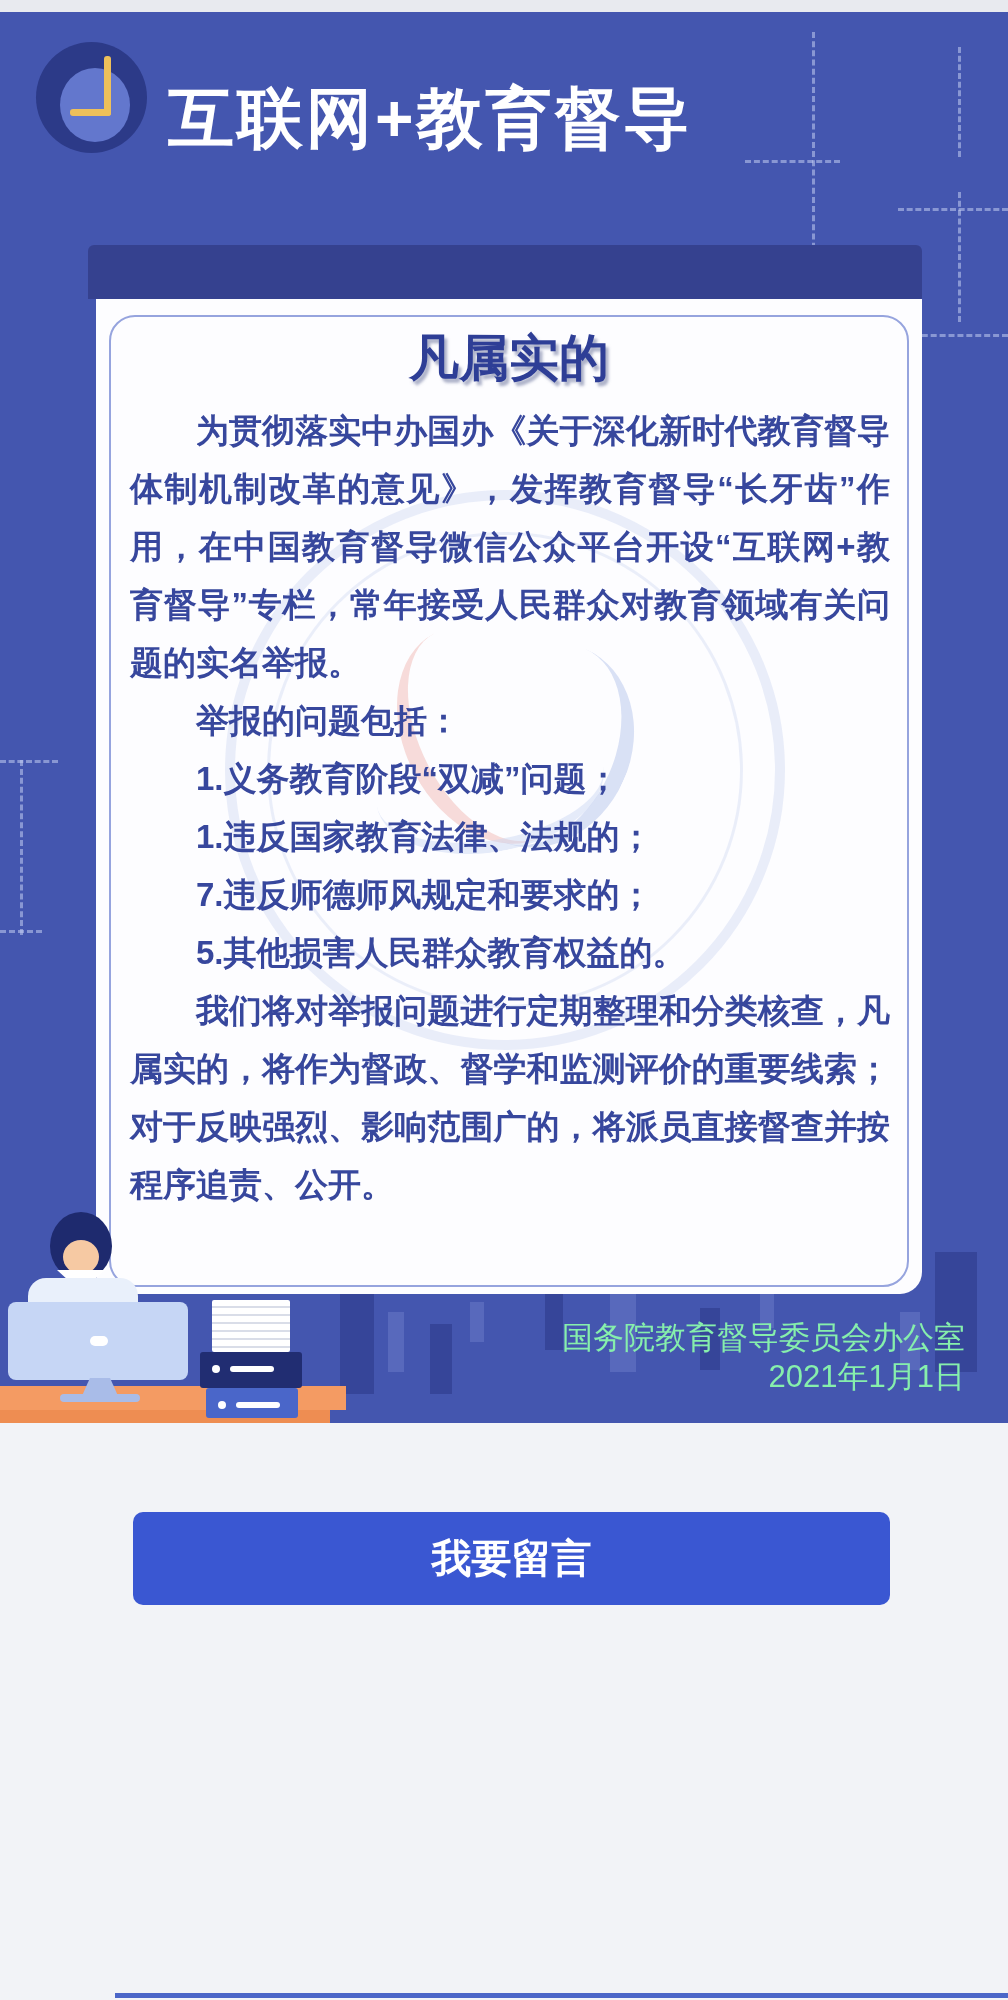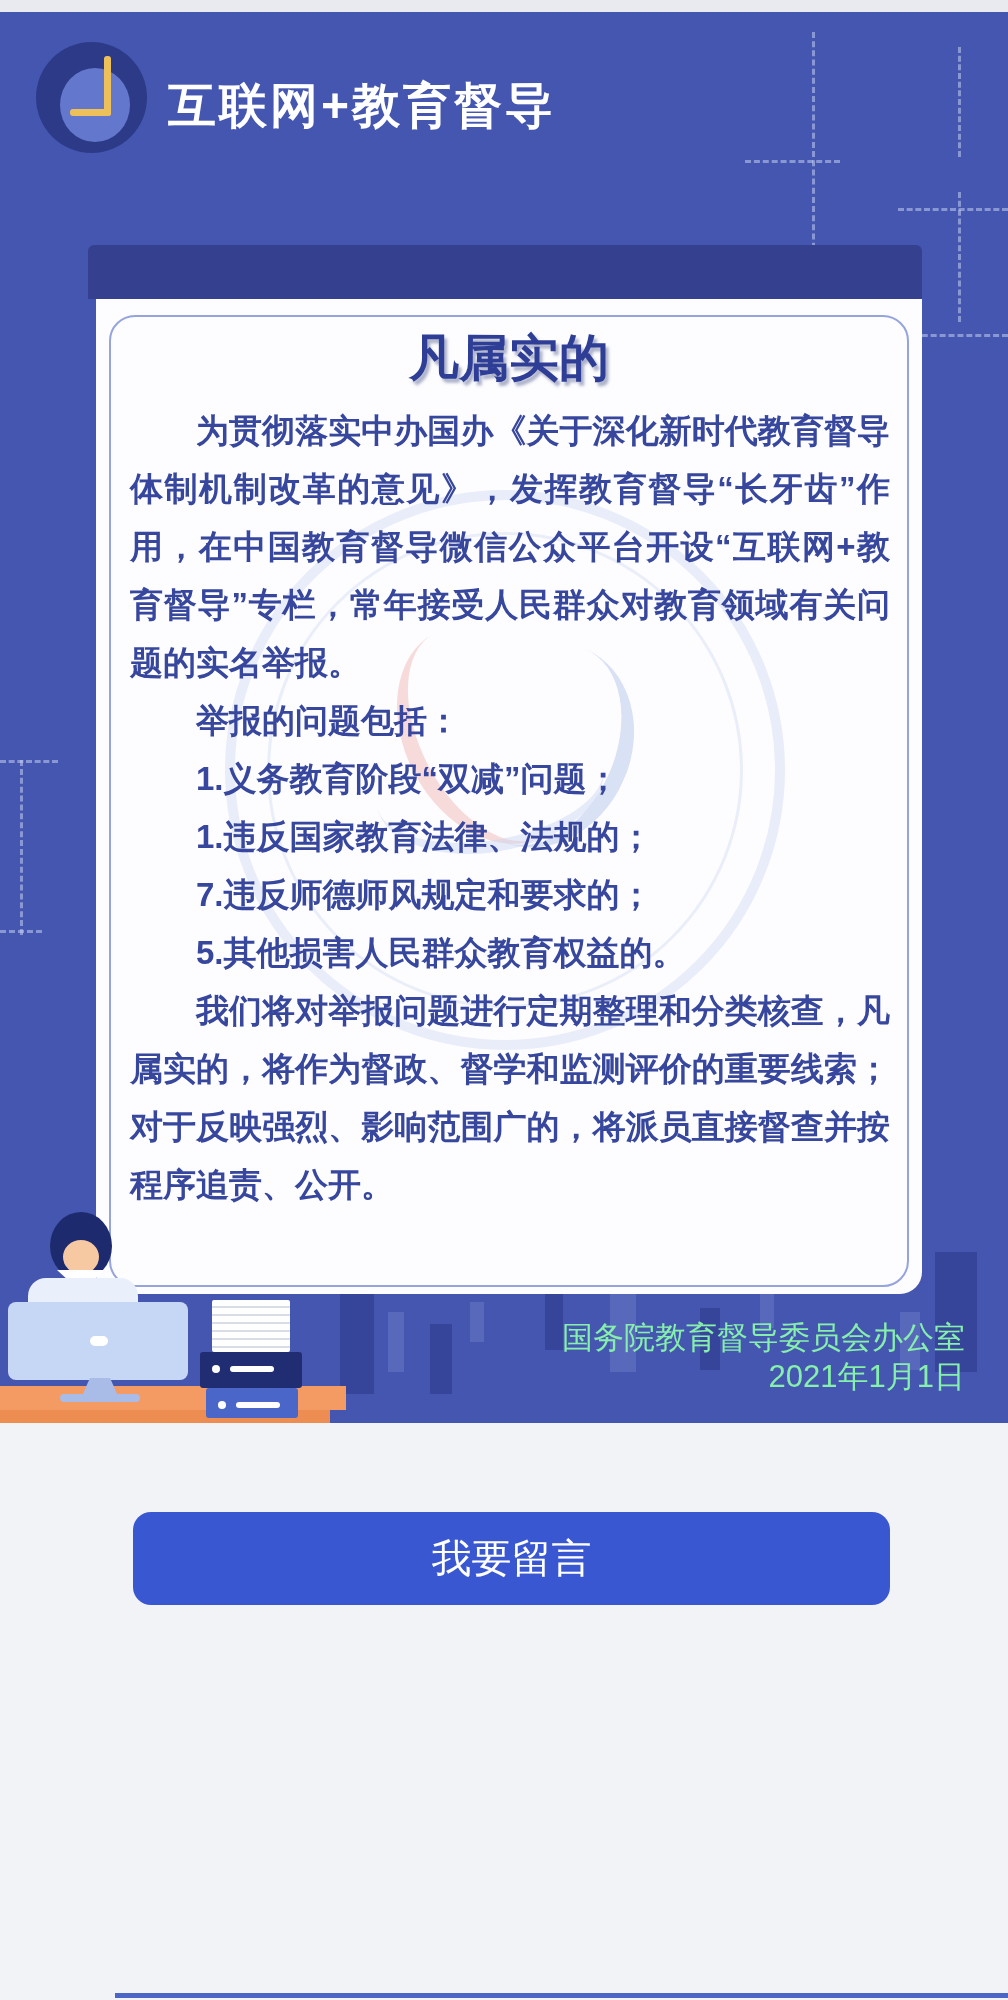--- a/index.html
+++ b/index.html
@@ -15,21 +15,21 @@
   .dash.v{border-left:3px dashed #c3cdf2;}
 
   
   .clock{position:absolute;left:36px;top:30px;width:111px;height:111px;}
   .clock .outer{position:absolute;inset:0;background:#2c3a88;border-radius:50%;}
   .clock .inner{position:absolute;left:24px;top:26px;width:70px;height:74px;background:#6377cd;border-radius:50%;}
   .clock .hand-v{position:absolute;left:68px;top:14px;width:7px;height:60px;background:#eec05a;border-radius:3px;}
   .clock .hand-h{position:absolute;left:34px;top:67px;width:41px;height:7px;background:#eec05a;border-radius:3px;}
 
   .poster-title{position:absolute;left:168px;top:62px;width:720px;color:#ffffff;
-    font-size:48px;font-weight:900;letter-spacing:3px;white-space:nowrap;}
+    font-size:66px;font-weight:900;letter-spacing:3px;white-space:nowrap;}
 
   
   .card-bar{position:absolute;left:88px;top:233px;width:834px;height:54px;background:#35418f;border-radius:6px 6px 0 0;}
   .card{position:absolute;left:96px;top:287px;width:826px;height:995px;background:#fdfdff;border-radius:0 0 22px 22px;z-index:2;}
   .inner-border{position:absolute;left:13px;right:13px;top:16px;bottom:7px;border:2px solid #96a4de;border-radius:26px;pointer-events:none;}
 
   
   .seal{position:absolute;left:129px;top:191px;width:560px;height:560px;opacity:.5;pointer-events:none;}
   .seal .ring1{position:absolute;inset:0;border:10px solid rgba(150,170,225,.38);border-radius:50%;}
   .seal .ring2{position:absolute;inset:42px;border:3px solid rgba(150,170,225,.35);border-radius:50%;}
@@ -64,22 +64,22 @@
   .stand-base{position:absolute;left:60px;top:182px;width:80px;height:8px;background:#a9bce8;border-radius:4px;z-index:3;}
   .papers{position:absolute;left:212px;top:88px;width:78px;height:52px;background:repeating-linear-gradient(#ffffff 0 6px,#d9dde8 6px 8px);border-radius:2px;z-index:2;}
   .drawer1{position:absolute;left:200px;top:140px;width:102px;height:36px;background:#212d72;border-radius:3px;z-index:2;}
   .drawer2{position:absolute;left:206px;top:176px;width:92px;height:30px;background:#4a66c9;border-radius:3px;z-index:2;}
   .drawer1 .knob,.drawer2 .knob{position:absolute;left:12px;top:13px;width:8px;height:8px;background:#fff;border-radius:50%;}
   .drawer1 .slot,.drawer2 .slot{position:absolute;left:30px;top:14px;width:44px;height:6px;background:#fff;border-radius:3px;}
   .desk-top{position:absolute;left:0;top:174px;width:346px;height:24px;background:#f49b63;z-index:1;}
   .desk-low{position:absolute;left:0;top:198px;width:330px;height:13px;background:#ee8d52;z-index:1;}
 
   
-  .msg-btn{position:absolute;left:133px;top:1512px;width:757px;height:93px;background:#3a57d2;border:none;border-radius:18px;
-    color:#ffffff;font-size:40px;font-weight:400;display:flex;align-items:center;justify-content:center;cursor:pointer;
+  .msg-btn{position:absolute;left:133px;top:1512px;width:757px;height:93px;background:#3a57d2;border:none;border-radius:10px;
+    color:#ffffff;font-size:40px;font-weight:700;display:flex;align-items:center;justify-content:center;cursor:pointer;
     font-family:"Liberation Sans","DejaVu Sans",sans-serif;}
   .bottom-line{position:absolute;left:115px;top:1993px;width:893px;height:5px;background:#4c66c8;}
 </style>
 </head>
 <body>
 
 <div class="page">
   <div class="top-strip"></div>
 
   <div class="poster">

